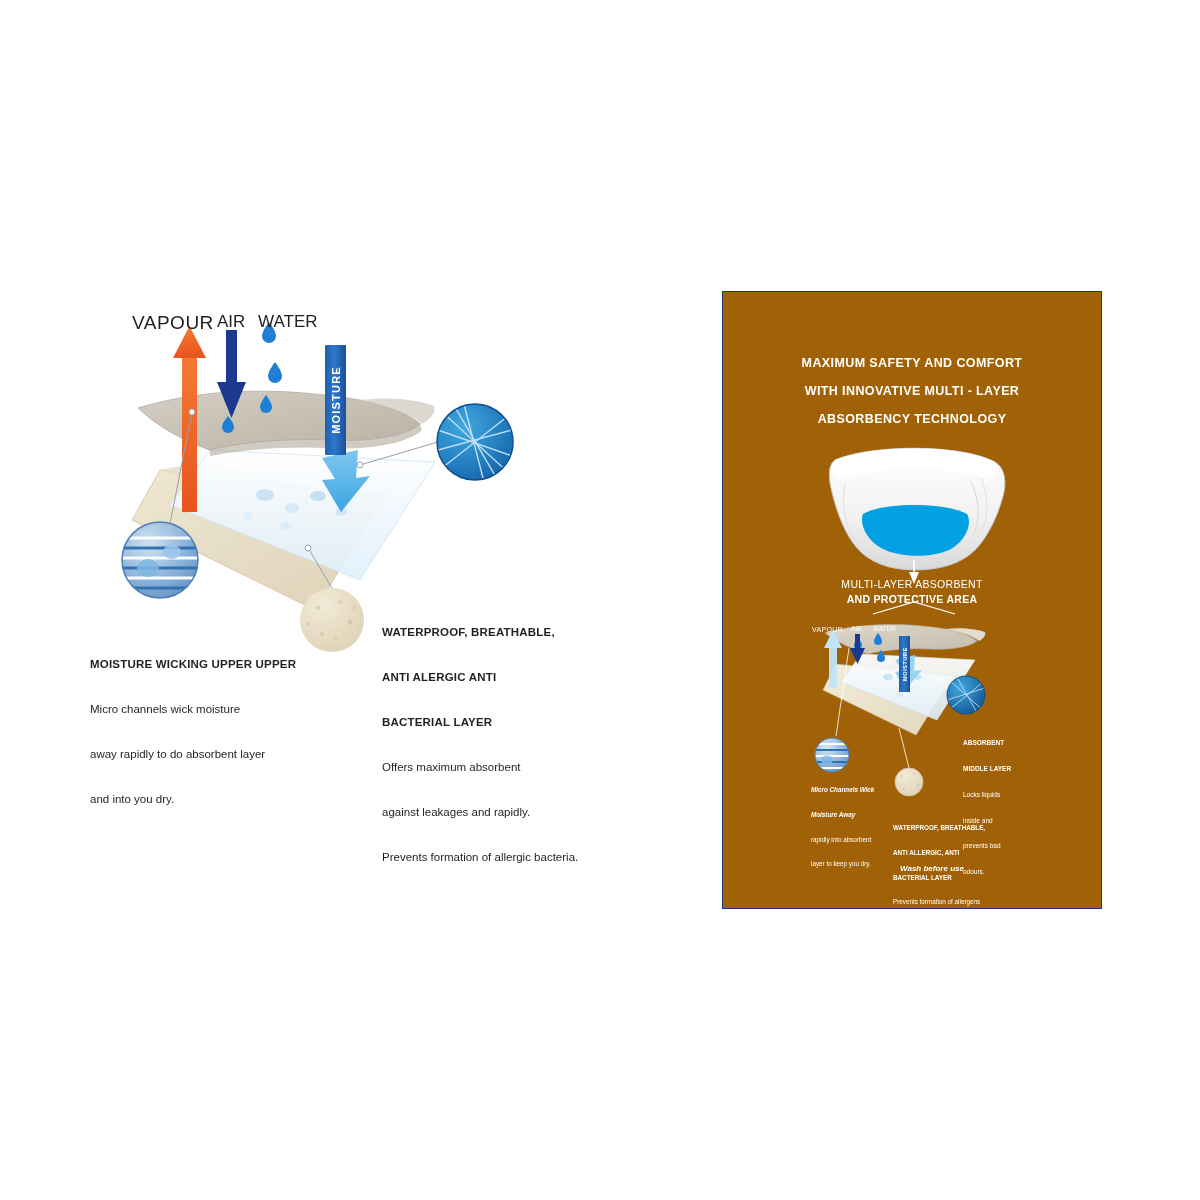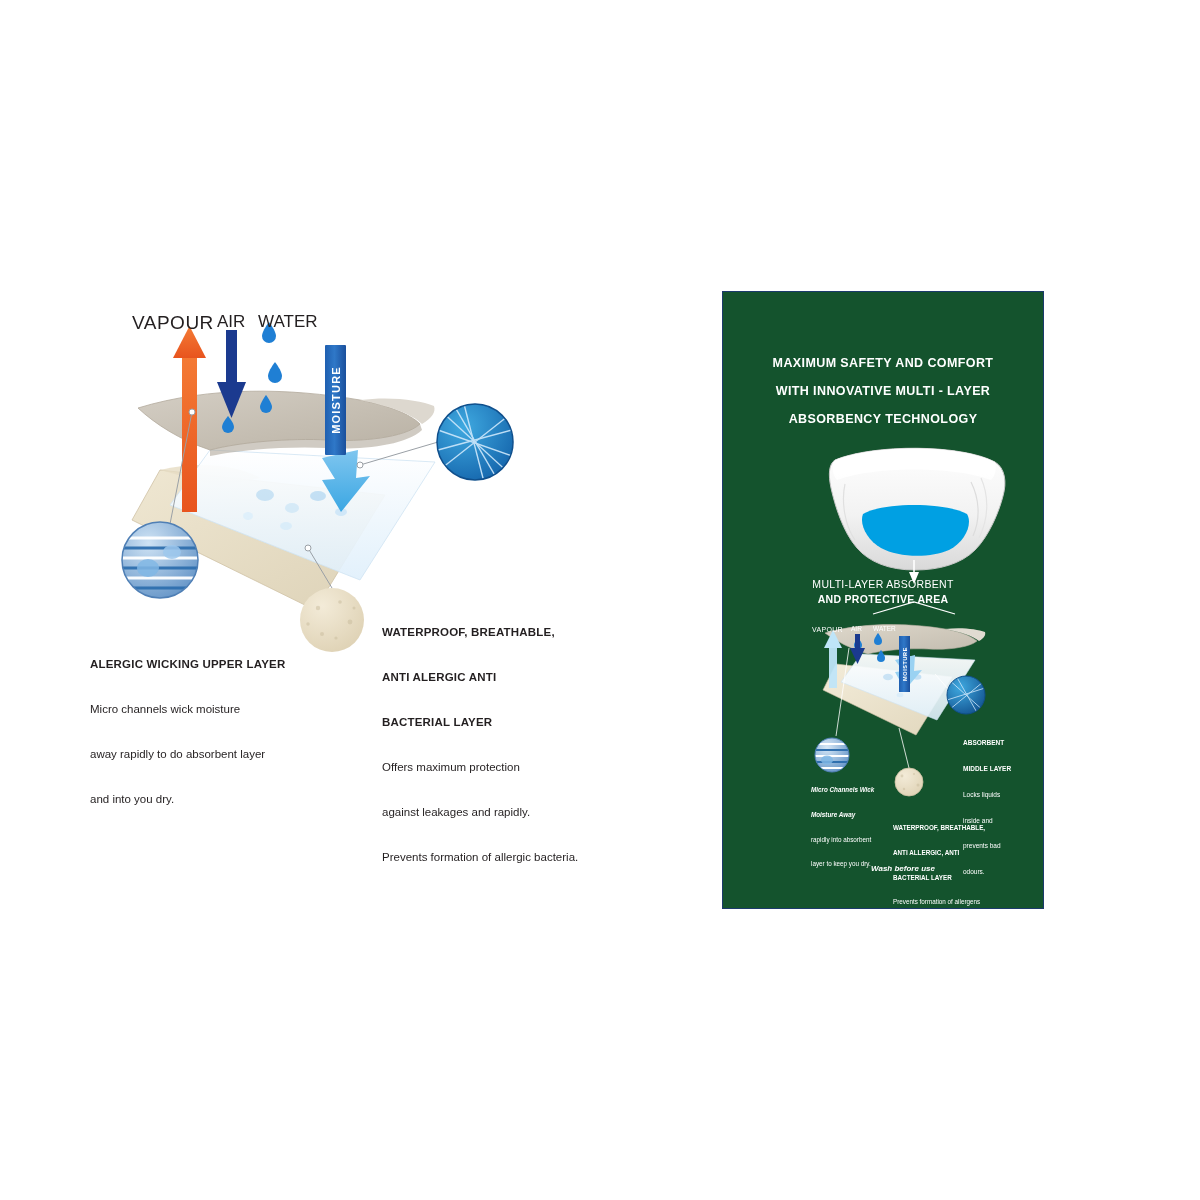--- a/index.html
+++ b/index.html
@@ -94,23 +94,23 @@
     font-size: 11.5px;
     line-height: 15px;
   }
   #txt-waterproof .hdr { font-weight: 700; letter-spacing: 0.2px; }
 
   
   #poster {
     position: absolute;
     left: 722px;
     top: 291px;
-    width: 322px;
+    width: 380px;
     height: 618px;
-    background: #14532d;
+    background: #a16207;
     border: 1px solid #1b3a6b;
     box-sizing: border-box;
   }
   #poster .ptitle {
     position: absolute;
     left: 0; right: 0;
     text-align: center;
     color: #ffffff;
     font-weight: 700;
     font-size: 12.5px;
@@ -345,31 +345,31 @@
   <div class="lbl" id="label-vapour">VAPOUR</div>
   <div class="lbl" id="label-air">AIR</div>
   <div class="lbl" id="label-water">WATER</div>
 
   <div id="moisture-banner">
     <span class="mtext">MOISTURE</span>
   </div>
 
 
   <div class="lbl" id="txt-moisture">
-    <div class="hdr">ALERGIC WICKING UPPER LAYER</div>
+    <div class="hdr">MOISTURE WICKING UPPER UPPER</div>
     <div>Micro channels wick moisture</div>
     <div>away rapidly to do absorbent layer</div>
     <div>and into you dry.</div>
   </div>
 
   <div class="lbl" id="txt-waterproof">
     <div class="hdr">WATERPROOF, BREATHABLE,</div>
     <div class="hdr">ANTI ALERGIC ANTI</div>
     <div class="hdr">BACTERIAL LAYER</div>
-    <div>Offers maximum protection</div>
+    <div>Offers maximum absorbent</div>
     <div>against leakages and rapidly.</div>
     <div>Prevents formation of allergic bacteria.</div>
   </div>
 </div>
 
 <div id="poster">
 
   <div class="ptitle" id="ptitle1">MAXIMUM SAFETY AND COMFORT</div>
   <div class="ptitle" id="ptitle2">WITH INNOVATIVE MULTI - LAYER</div>
   <div class="ptitle" id="ptitle3">ABSORBENCY TECHNOLOGY</div>

